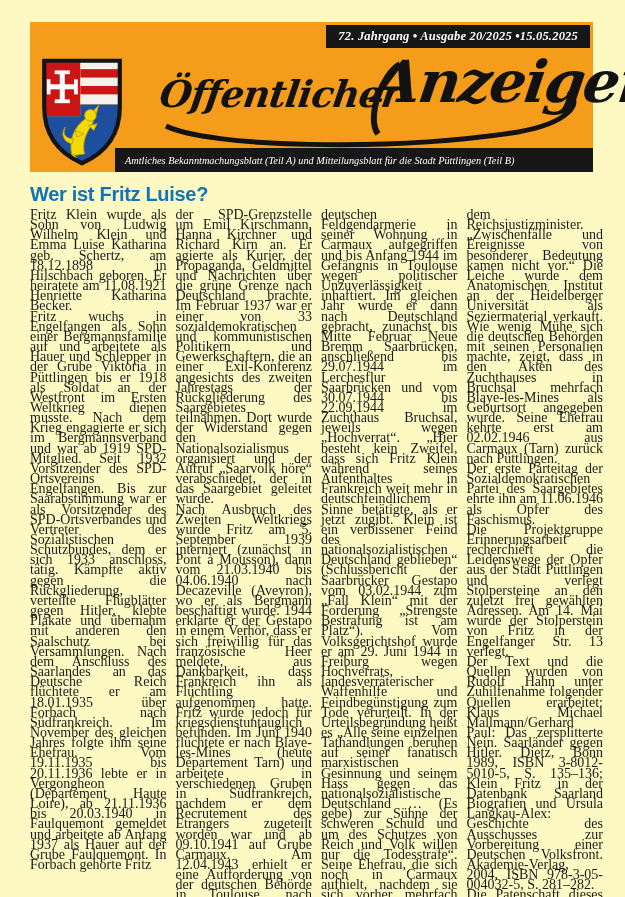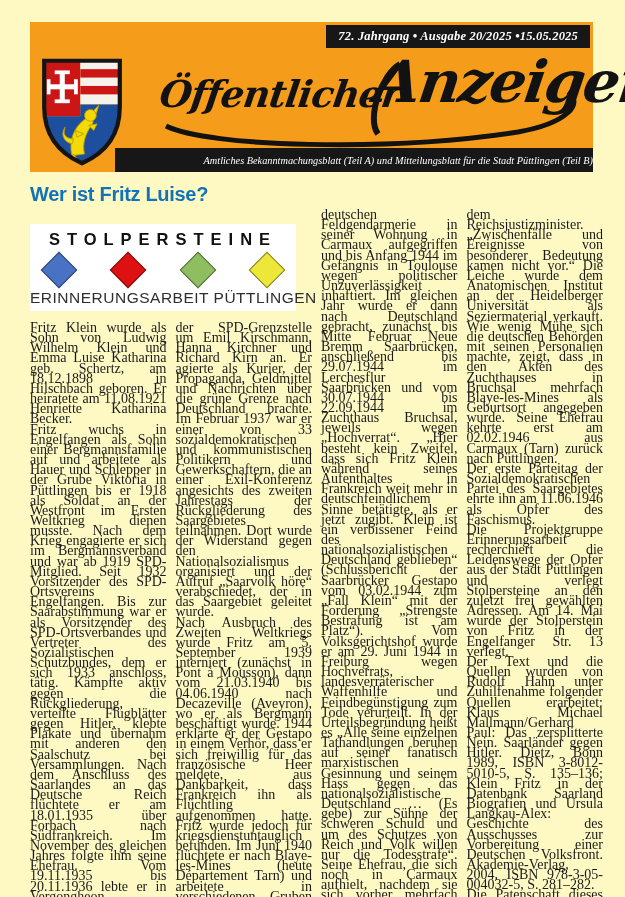--- a/index.html
+++ b/index.html
@@ -12,21 +12,21 @@
                 padding:4px 12px;font-family:"Liberation Serif",serif;font-style:italic;
                 font-weight:bold;font-size:12.5px;letter-spacing:.2px;}
   .masthead-title{position:absolute;left:108px;top:26px;width:452px;height:100px;}
   .mword{font-family:"DejaVu Serif",serif;font-style:italic;font-weight:bold;color:#121212;
          display:inline-block;transform:skewX(-8deg);}
   .mword1{font-size:37px;letter-spacing:-1px;position:absolute;left:22px;top:24px;}
   .mword2{font-size:58px;letter-spacing:-2px;position:absolute;left:238px;top:0px;}
   .swash{position:absolute;left:0;top:0;width:452px;height:104px;}
   .header-ext{position:absolute;left:30px;top:150px;width:85px;height:22px;background:#F59C1B;}
   .subtitle-bar{position:absolute;left:115px;top:148px;width:478px;height:24px;background:#171717;
-                color:#fff;display:flex;align-items:center;justify-content:flex-end;}
+                color:#fff;display:flex;align-items:center;}
   .subtitle-bar span{font-style:italic;font-size:10.3px;padding-left:10px;}
   .coat{position:absolute;left:40px;top:56px;width:84px;height:112px;}
 
   
   .article-title{position:absolute;left:30px;top:183px;margin:0;
                  font-family:"Liberation Sans",sans-serif;font-weight:bold;font-size:20px;
                  letter-spacing:-.3px;color:#1274B8;}
   .content{position:absolute;left:30px;top:210px;width:573px;display:flex;gap:9px;}
   .half{width:282px;}
   .half-left .logo-box{margin:14px 4px 12px 0;width:266px;background:#fff;
@@ -102,30 +102,20 @@
       </g>
     </g>
     <path d="M5,5 H95 V60 C95,95 77,115 50,127 C23,115 5,95 5,60 Z" fill="none" stroke="#141414" stroke-width="5"></path>
   </svg>
 
   <h1 class="article-title" data-interactable="false" style="color: rgb(18, 116, 184);">Wer ist Fritz Luise?</h1>
 
   <main class="content" data-interactable="false">
 
     <div class="half half-left" data-interactable="false">
-      <div class="logo-box" data-interactable="false">
-        <div class="logo-line1" data-interactable="false">STOLPERSTEINE</div>
-        <div class="diamonds" data-interactable="false">
-          <span class="diamond" data-interactable="false" style="background-color: rgb(74, 114, 196);"></span>
-          <span class="diamond" data-interactable="false" style="background-color: rgb(221, 17, 17);"></span>
-          <span class="diamond" data-interactable="false" style="background-color: rgb(143, 190, 96);"></span>
-          <span class="diamond" data-interactable="false" style="background-color: rgb(237, 231, 58);"></span>
-        </div>
-        <div class="logo-line2" data-interactable="false">ERINNERUNGSARBEIT  PÜTTLINGEN</div>
-      </div>
       <div class="cols" data-interactable="false">
         <div class="col" data-interactable="false">
           <p data-interactable="false">Fritz Klein wurde als Sohn von Ludwig Wilhelm Klein und Emma Luise Katharina geb. Schertz, am 18.12.1898 in Hilschbach geboren. Er heiratete am 11.08.1921 Henriette Katharina Becker.</p>
           <p data-interactable="false">Fritz wuchs in Engelfangen als Sohn einer Bergmannsfamilie auf und arbeitete als Hauer und Schlepper in der Grube Viktoria in Püttlingen bis er 1918 als Soldat an der Westfront im Ersten Weltkrieg dienen musste. Nach dem Krieg engagierte er sich im Bergmannsverband und war ab 1919 SPD-Mitglied. Seit 1932 Vorsitzender des SPD-Ortsvereins Engelfangen. Bis zur Saarabstimmung war er als Vorsitzender des SPD-Ortsverbandes und Vertreter des Sozialistischen Schutzbundes, dem er sich 1933 anschloss, tätig. Kämpfte aktiv gegen die Rückgliederung, verteilte Flugblätter gegen Hitler, klebte Plakate und übernahm mit anderen den Saalschutz bei Versammlungen. Nach dem Anschluss des Saarlandes an das Deutsche Reich flüchtete er am 18.01.1935 über Forbach nach Südfrankreich. Im November des gleichen Jahres folgte ihm seine Ehefrau. Vom 19.11.1935 bis 20.11.1936 lebte er in Vergongheon (Département Haute Loire), ab 21.11.1936 bis 20.03.1940 in Faulquemont gemeldet und arbeitete ab Anfang 1937 als Hauer auf der Grube Faulquemont. In Forbach gehörte Fritz</p>
         </div>
         <div class="col" data-interactable="false">
           <p data-interactable="false">der SPD-Grenzstelle um Emil Kirschmann, Hanna Kirchner und Richard Kirn an. Er agierte als Kurier, der Propaganda, Geldmittel und Nachrichten über die grüne Grenze nach Deutschland brachte. Im Februar 1937 war er einer von 33 sozialdemokratischen und kommunistischen Politikern und Gewerkschaftern, die an einer Exil-Konferenz angesichts des zweiten Jahrestags der Rückgliederung des Saargebietes teilnahmen. Dort wurde der Widerstand gegen den Nationalsozialismus organisiert und der Aufruf „Saarvolk höre“ verabschiedet, der in das Saargebiet geleitet wurde.</p>
           <p data-interactable="false">Nach Ausbruch des Zweiten Weltkriegs wurde Fritz am 5. September 1939 interniert (zunächst in Pont à Mousson), dann vom 21.03.1940 bis 04.06.1940 nach Decazeville (Aveyron), wo er als Bergmann beschäftigt wurde. 1944 erklärte er der Gestapo in einem Verhör, dass er sich freiwillig für das französische Heer meldete, aus Dankbarkeit, dass Frankreich ihn als Flüchtling aufgenommen hatte. Fritz wurde jedoch für kriegsdienstuntauglich befunden. Im Juni 1940 flüchtete er nach Blaye-les-Mines (heute Département Tarn) und arbeitete in verschiedenen Gruben in Südfrankreich, nachdem er dem Recrutement des Etrangers zugeteilt worden war und ab 09.10.1941 auf Grube Carmaux. Am 12.04.1943 erhielt er eine Aufforderung von der deutschen Behörde in Toulouse, nach Deutschland zurückzukehren, was er ablehnte. Am 9. Oktober 1943 wurde er von der</p>
         </div>
       </div>

